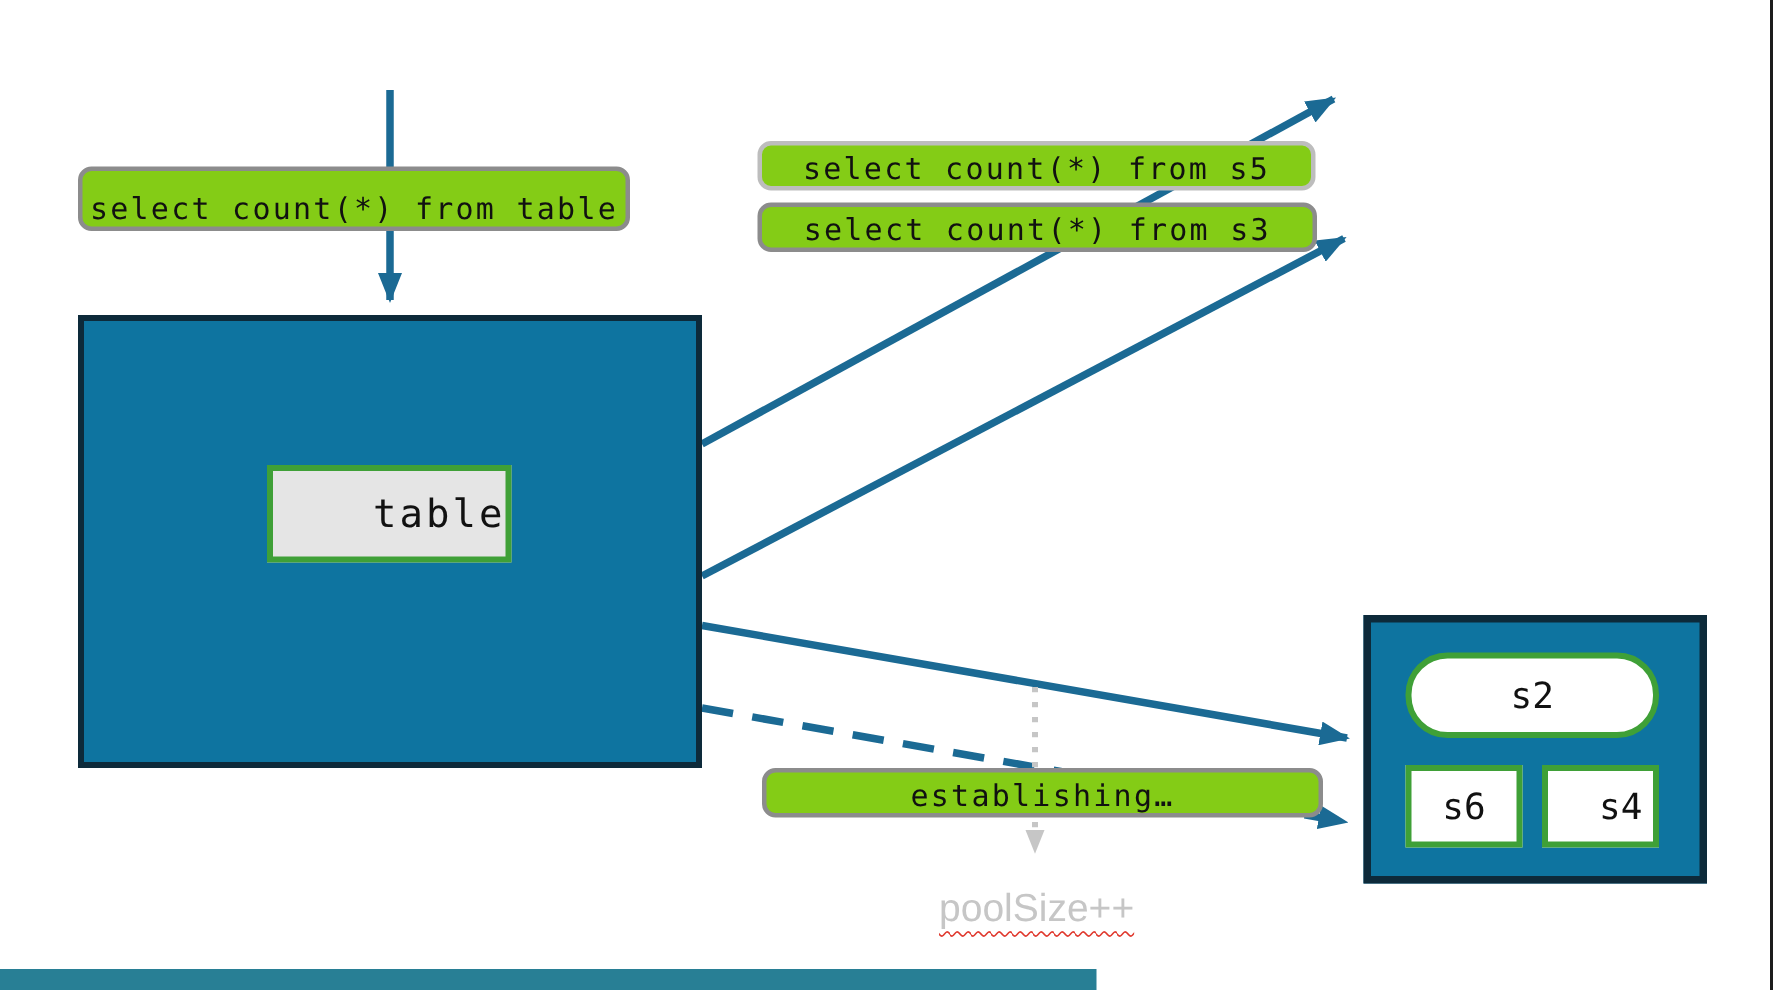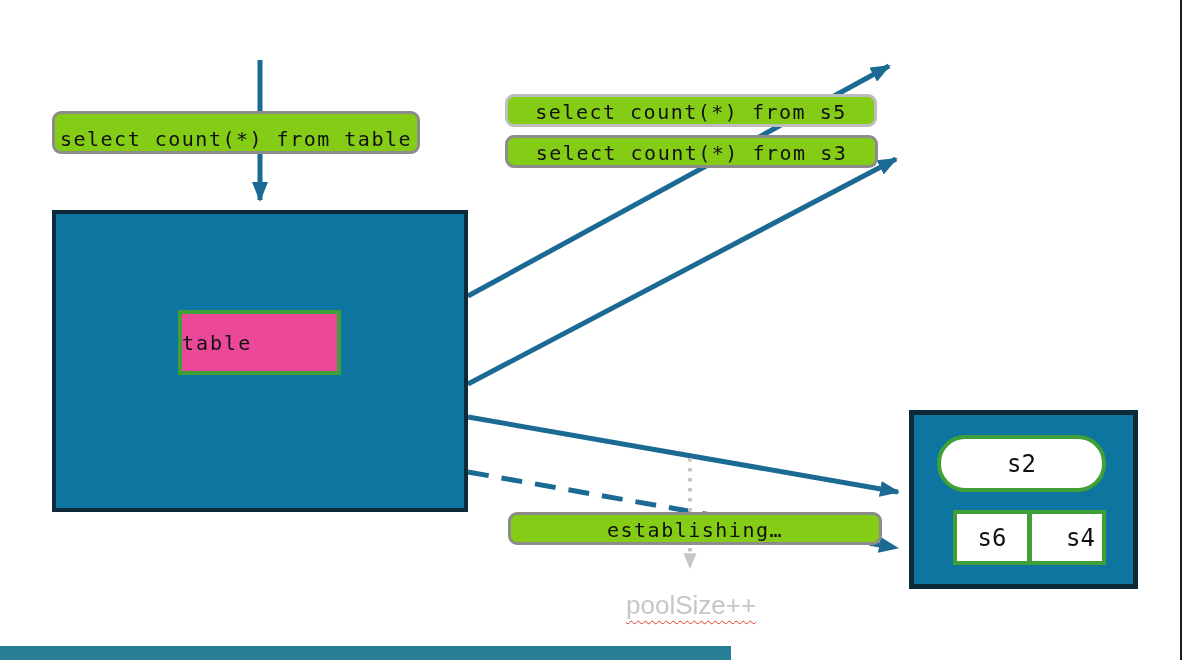--- a/index.html
+++ b/index.html
@@ -28,23 +28,23 @@
     position:absolute; z-index:2; background:var(--node-fill);
     border:4px solid var(--node-border); box-sizing:border-box;
   }
   .node.group{border-width:5px;}
   .shard{
     position:absolute; background:#fff; border:4px solid var(--shard-border);
     box-sizing:border-box; display:flex; align-items:center; justify-content:center;
     font-size:24px; color:#111;
   }
   .table-inner{
-    position:absolute; background:#ec4899; border:4px solid var(--shard-border);
-    box-sizing:border-box; display:flex; align-items:center; justify-content:flex-start;
-    font-size:20px; color:#111; letter-spacing:2px;
+    position:absolute; background:#e5e5e5; border:4px solid var(--shard-border);
+    box-sizing:border-box; display:flex; align-items:center; justify-content:flex-end;
+    font-size:26px; color:#111; letter-spacing:2px;
   }
   .poolsize{
     position:absolute; z-index:2; color:var(--muted-gray);
     font-family:"Liberation Sans","DejaVu Sans",sans-serif;
     font-size:26px;
     text-decoration:underline wavy var(--squiggle-red);
     text-decoration-thickness:1px; text-underline-offset:6px;
   }
   .slide-right-edge{
     position:absolute; z-index:4; left:1180px; top:0; width:2px; height:660px;
@@ -99,21 +99,21 @@
     <div class="table-inner" style="left:122px;top:96px;width:163px;height:65px;">
       <span>table</span>
     </div>
   </div>
 
 
   <div class="node group" style="left:909px;top:410px;width:229px;height:179px;">
     <div class="shard" style="left:23px;top:20px;width:169px;height:57px;border-radius:28px;">
       <span>s2</span>
     </div>
-    <div class="shard" style="left:23px;top:95px;width:78px;height:55px;margin-left:16px;">
+    <div class="shard" style="left:23px;top:95px;width:78px;height:55px;">
       <span>s6</span>
     </div>
     <div class="shard" style="left:114px;top:95px;width:78px;height:55px;padding-left:27px;">
       <span>s4</span>
     </div>
   </div>
 
   <div class="poolsize" style="left:626px;top:590px;">
     <span>poolSize++</span>
   </div>

